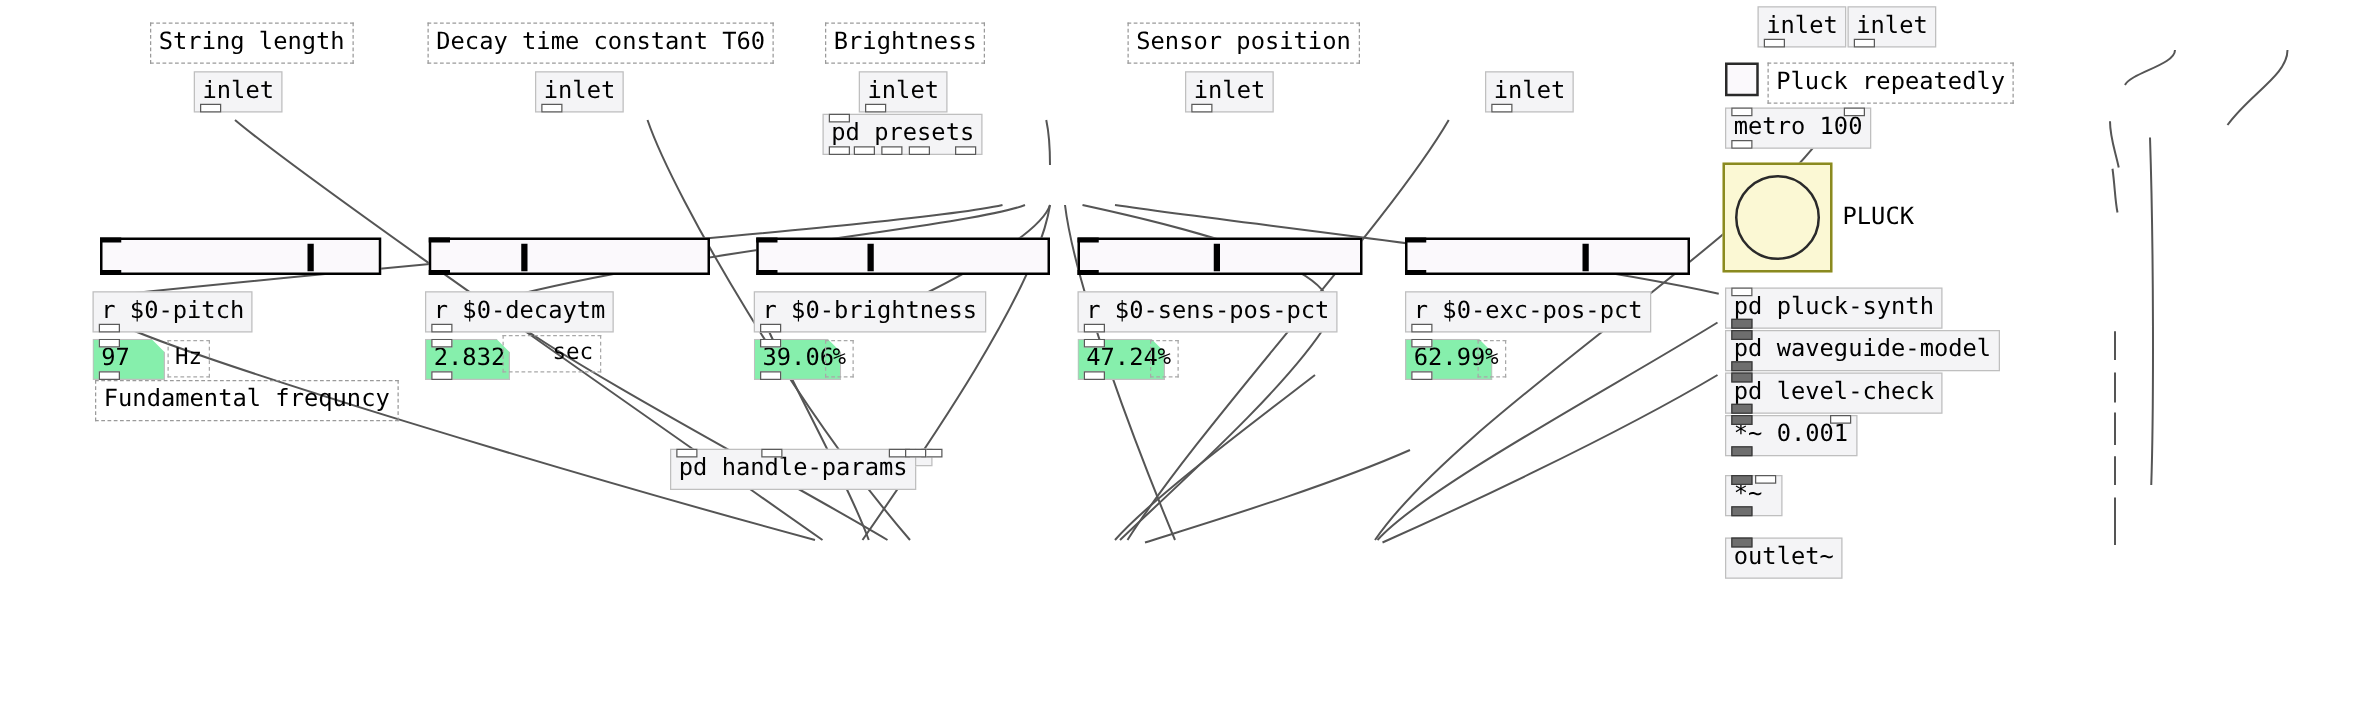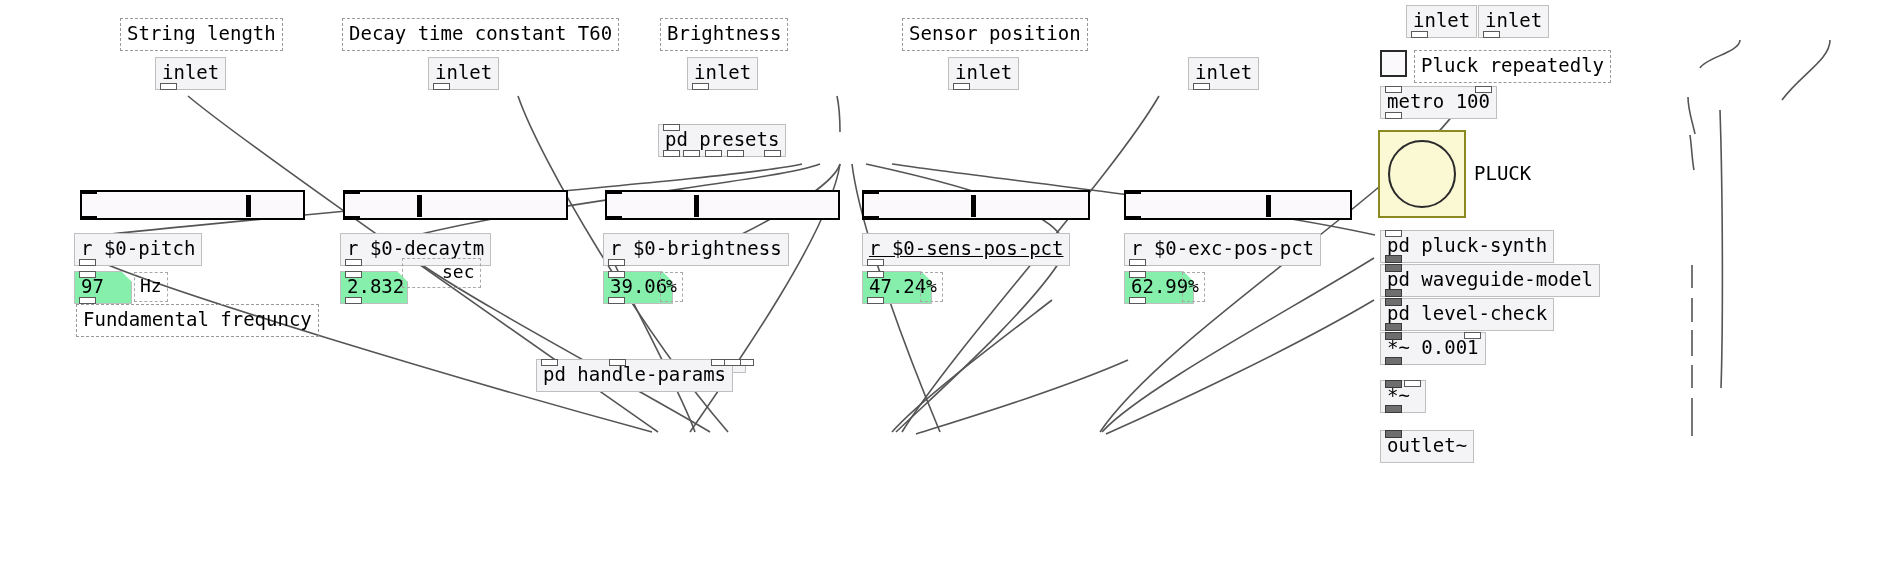--- a/index.html
+++ b/index.html
@@ -170,29 +170,29 @@
   <div class="node obj" style="left:300px;top:233px;">
     <span>r $0-decaytm</span>
     <span class="nub bot" style="left:4px;"></span>
   </div>
 
   <div class="node numbox" style="left:300px;top:271px;width:68px;">
     <span class="nub top" style="left:4px;"></span>
     <span>2.832</span>
     <span class="nub bot" style="left:4px;"></span>
   </div>
-  <div class="node unit" style="left:362px;top:258px;padding-left:39px;">sec</div>
+  <div class="node unit" style="left:362px;top:268px;padding-left:39px;">sec</div>
 
   <div class="node comment" style="left:620px;top:18px;">Brightness</div>
   <div class="node obj" style="left:647px;top:57px;">
     <span>inlet</span>
     <span class="nub bot" style="left:4px;"></span>
   </div>
 
-  <div class="node obj" style="left:618px;top:124px;">
+  <div class="node obj" style="left:618px;top:91px;">
     <span class="nub top" style="left:4px;"></span>
     <span>pd presets</span>
     <span class="nub bot" style="left:4px;"></span>
     <span class="nub bot" style="left:24px;"></span>
     <span class="nub bot" style="left:46px;"></span>
     <span class="nub bot" style="left:68px;"></span>
     <span class="nub bot" style="right:4px;"></span>
   </div>
 
   <div class="hsl" style="left:565px;top:190px;width:235px;">
@@ -218,21 +218,21 @@
     <span>inlet</span>
     <span class="nub bot" style="left:4px;"></span>
   </div>
 
   <div class="hsl" style="left:822px;top:190px;width:228px;">
     <span class="hnub tl"></span>
     <span class="hnub bl"></span>
     <span class="knob" style="left:107px;"></span>
   </div>
 
-  <div class="node obj" style="left:822px;top:233px;text-decoration:underline;">
+  <div class="node obj" style="left:822px;top:233px;">
     <span>r $0-sens-pos-pct</span>
     <span class="nub bot" style="left:4px;"></span>
   </div>
 
   <div class="node numbox" style="left:822px;top:271px;width:70px;">
     <span class="nub top" style="left:4px;"></span>
     <span>47.24</span>
     <span class="nub bot" style="left:4px;"></span>
   </div>
   <div class="node unit" style="left:880px;top:272px;">%</div>

